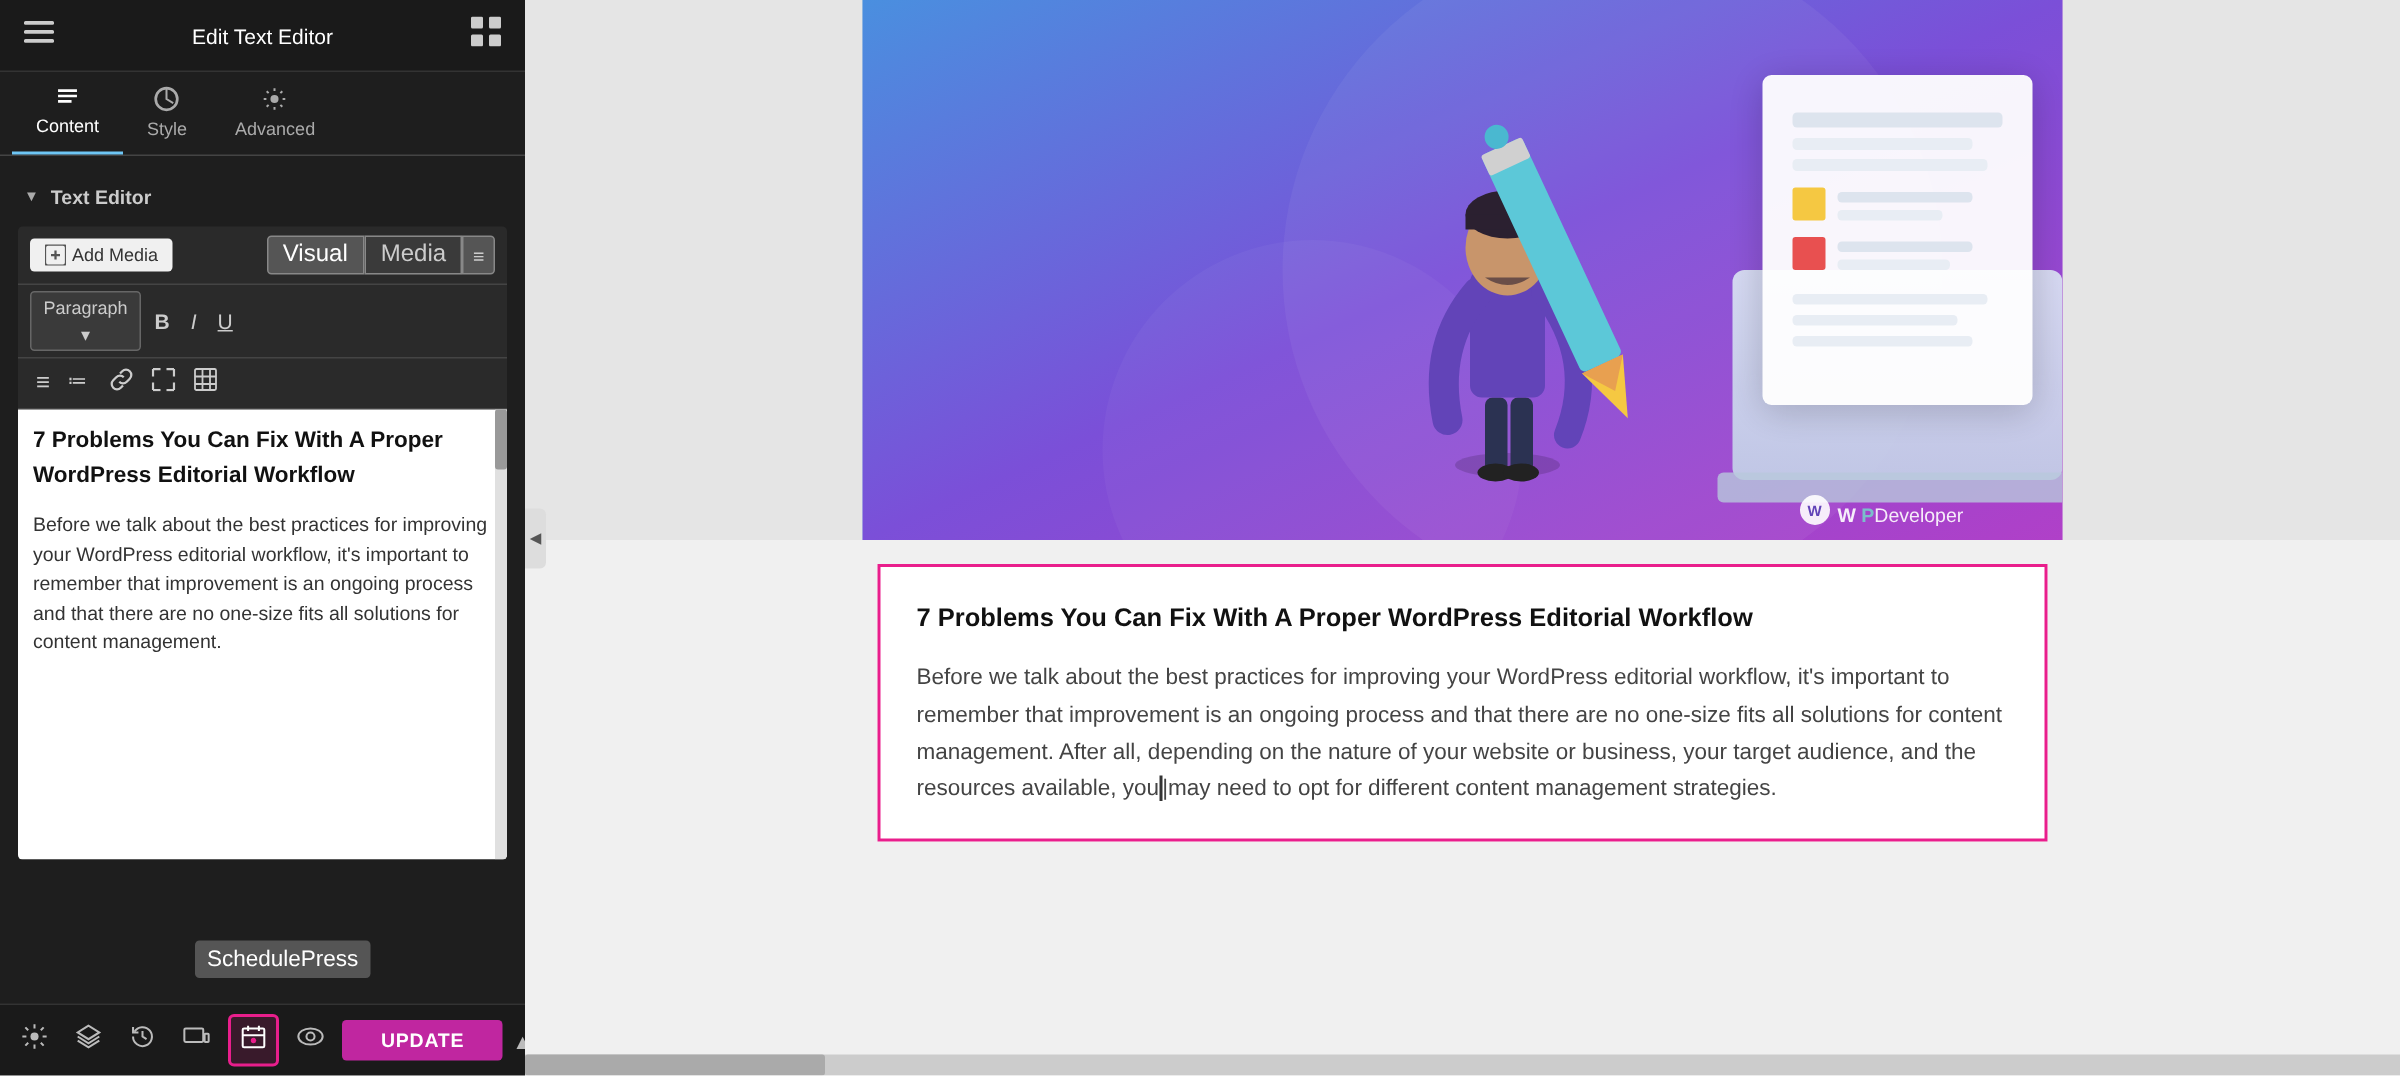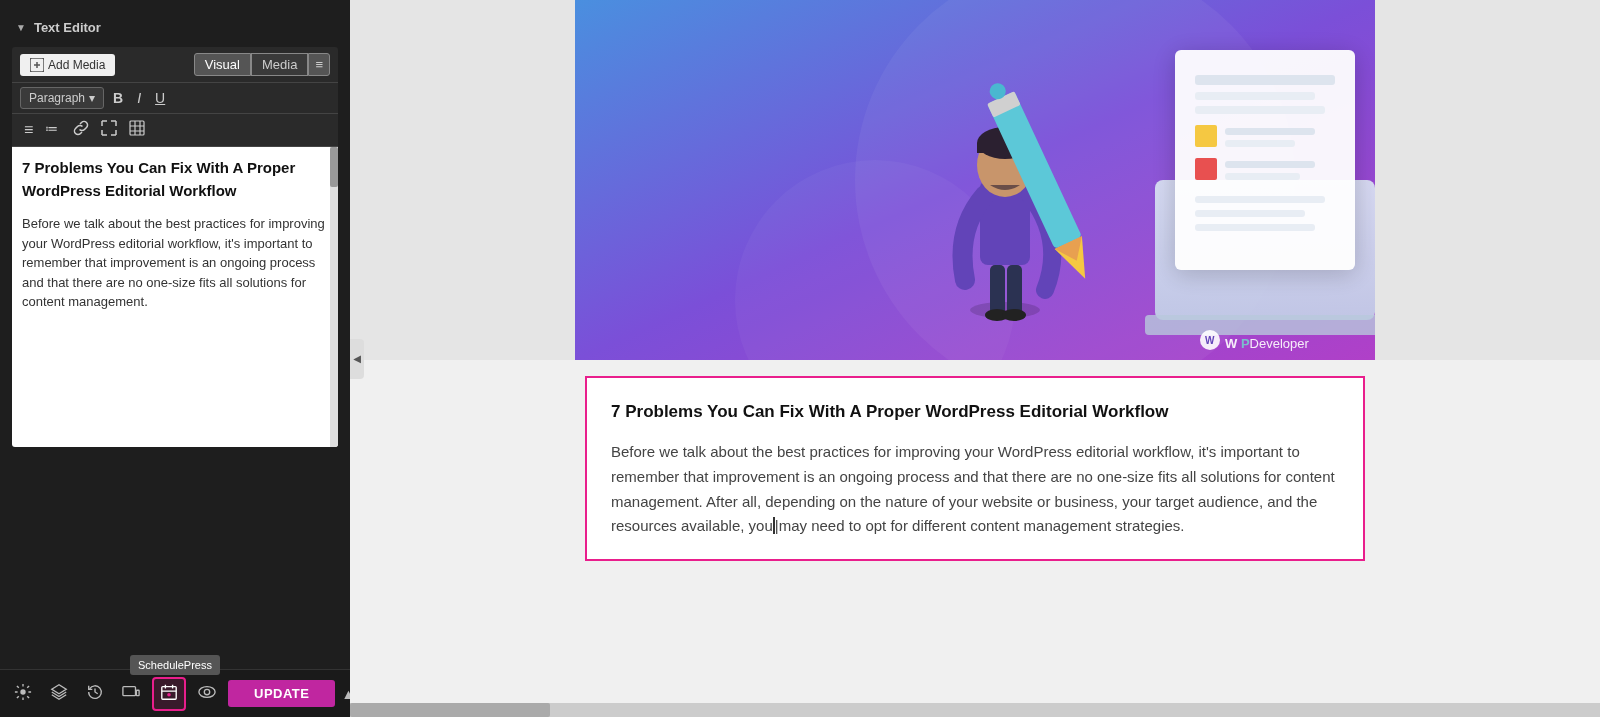--- a/index.html
+++ b/index.html
@@ -113,21 +113,21 @@
       cursor: pointer;
       color: #333;
     }
     .visual-text-tabs {
       display: flex;
       margin-left: auto;
       gap: 0;
     }
     .vt-tab {
       padding: 3px 10px;
-      font-size: 13px;
+      font-size: 16px;
       cursor: pointer;
       border: 1px solid #888;
       color: #ccc;
       background: #3a3a3a;
     }
     .vt-tab:first-child { border-radius: 3px 0 0 3px; }
     .vt-tab:last-child { border-radius: 0; }
     .vt-tab.active { background: #555; color: #fff; }
     .lines-icon-btn {
       background: #555;
@@ -149,20 +149,21 @@
       display: flex;
       align-items: center;
       gap: 4px;
       background: #3a3a3a;
       border: 1px solid #666;
       padding: 3px 8px;
       border-radius: 3px;
       color: #ccc;
       font-size: 12px;
       cursor: pointer;
+      flex-direction: column;
     }
     .fmt-btn {
       background: none;
       border: none;
       color: #ccc;
       font-size: 14px;
       cursor: pointer;
       padding: 2px 5px;
       font-weight: bold;
     }
@@ -259,25 +260,25 @@
     }
     .expand-icon {
       color: #bbb;
       font-size: 14px;
       cursor: pointer;
     }
 
     
     .schedulepress-tooltip {
       position: absolute;
-      bottom: 42px;
+      bottom: 65px;
       left: 130px;
       background: #555;
       color: #fff;
-      font-size: 11px;
+      font-size: 15px;
       padding: 4px 8px;
       border-radius: 3px;
       white-space: nowrap;
       z-index: 10;
     }
 
     
     .collapse-arrow {
       position: absolute;
       right: -14px;
@@ -365,21 +366,61 @@
 
     ::-webkit-scrollbar { width: 6px; }
     ::-webkit-scrollbar-track { background: #2a2a2a; }
     ::-webkit-scrollbar-thumb { background: #666; border-radius: 3px; }
   </style>
 </head>
 <body>
 
 <div class="left-panel">
 
-
+  <div class="top-bar">
+    <span class="hamburger-icon">
+      <svg width="20" height="20" viewBox="0 0 20 20" fill="#ccc">
+          <rect y="3" width="20" height="2.5" rx="1"></rect>
+          <rect y="9" width="20" height="2.5" rx="1"></rect>
+          <rect y="15" width="20" height="2.5" rx="1"></rect>
+        </svg>
+    </span>
+    <span class="top-bar-title">Edit Text Editor</span>
+    <span class="grid-icon">
+      <svg width="20" height="20" viewBox="0 0 20 20" fill="#ccc">
+          <rect x="0" y="0" width="8" height="8" rx="1"></rect>
+          <rect x="12" y="0" width="8" height="8" rx="1"></rect>
+          <rect x="0" y="12" width="8" height="8" rx="1"></rect>
+          <rect x="12" y="12" width="8" height="8" rx="1"></rect>
+        </svg>
+    </span>
+  </div>
+
+  <div class="tabs-bar">
+    <div class="tab-item active">
+      <svg viewBox="0 0 20 20">
+          <path d="M3 5h14v2H3zm0 4h14v2H3zm0 4h10v2H3z"></path>
+        </svg>
+      <span>Content</span>
+    </div>
+    <div class="tab-item">
+      <svg viewBox="0 0 20 20">
+          <circle cx="10" cy="10" r="8" fill="none" stroke="currentColor" stroke-width="2"></circle>
+          <path d="M10 2v8l5 3" stroke="currentColor" stroke-width="1.5" fill="none"></path>
+        </svg>
+      <span>Style</span>
+    </div>
+    <div class="tab-item">
+      <svg viewBox="0 0 20 20">
+          <circle cx="10" cy="10" r="3" fill="currentColor"></circle>
+          <path d="M10 2v2M10 16v2M2 10h2M16 10h2M4.22 4.22l1.42 1.42M14.36 14.36l1.42 1.42M4.22 15.78l1.42-1.42M14.36 5.64l1.42-1.42" stroke="currentColor" stroke-width="1.5"></path>
+        </svg>
+      <span>Advanced</span>
+    </div>
+  </div>
 
   <div class="panel-content">
 
     <div class="section-header">
       <span class="arrow">▼</span>
       <span>Text Editor</span>
     </div>
 
     <div class="editor-area">
 

